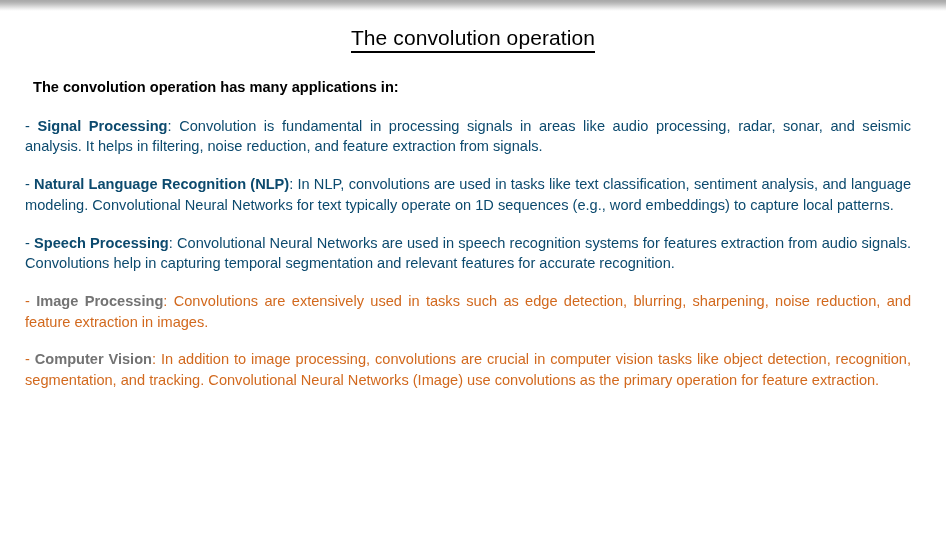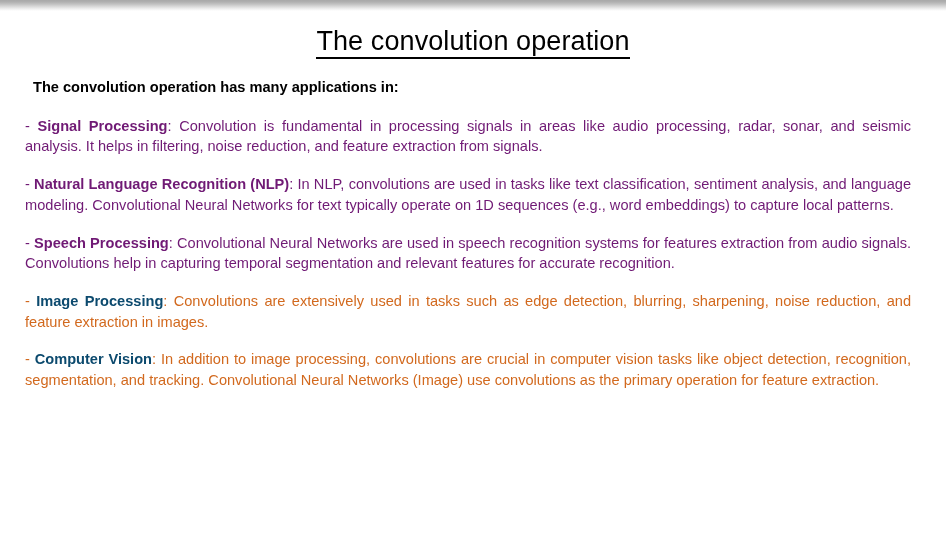--- a/index.html
+++ b/index.html
@@ -36,21 +36,21 @@
   }
   .title-wrap {
     position: absolute;
     top: 27px;
     left: 0;
     width: 946px;
     text-align: center;
   }
   .slide-title {
     display: inline-block;
-    font-size: 27px;
+    font-size: 21px;
     font-weight: 400;
     color: #000000;
     letter-spacing: 0.1px;
     border-bottom: 2px solid #000000;
     padding-bottom: 2px;
     line-height: 1.05;
   }
   .body-area {
     position: absolute;
     top: 78px;
@@ -60,40 +60,40 @@
   .intro {
     font-size: 14.6px;
     font-weight: bold;
     color: #000000;
     line-height: 1.28;
     margin: 0 0 19px 8px;
   }
   .para {
     font-size: 14.6px;
     font-weight: normal;
-    color: #701a75;
+    color: #0c4a6e;
     line-height: 1.42;
     margin: 0 0 17px 0;
     text-align: justify;
     text-justify: inter-word;
   }
   .para:last-child {
     margin-bottom: 0;
   }
   .para.orange {
     color: #d2691e;
   }
   .para .dash {
     font-weight: normal;
   }
   .para .lead {
     font-weight: bold;
   }
   .para.orange .lead {
-    color: #0c4a6e;
+    color: #737373;
   }
   .para .rest {
     font-weight: normal;
   }
 </style>
 </head>
 <body>
 
 <div class="slide">
 

